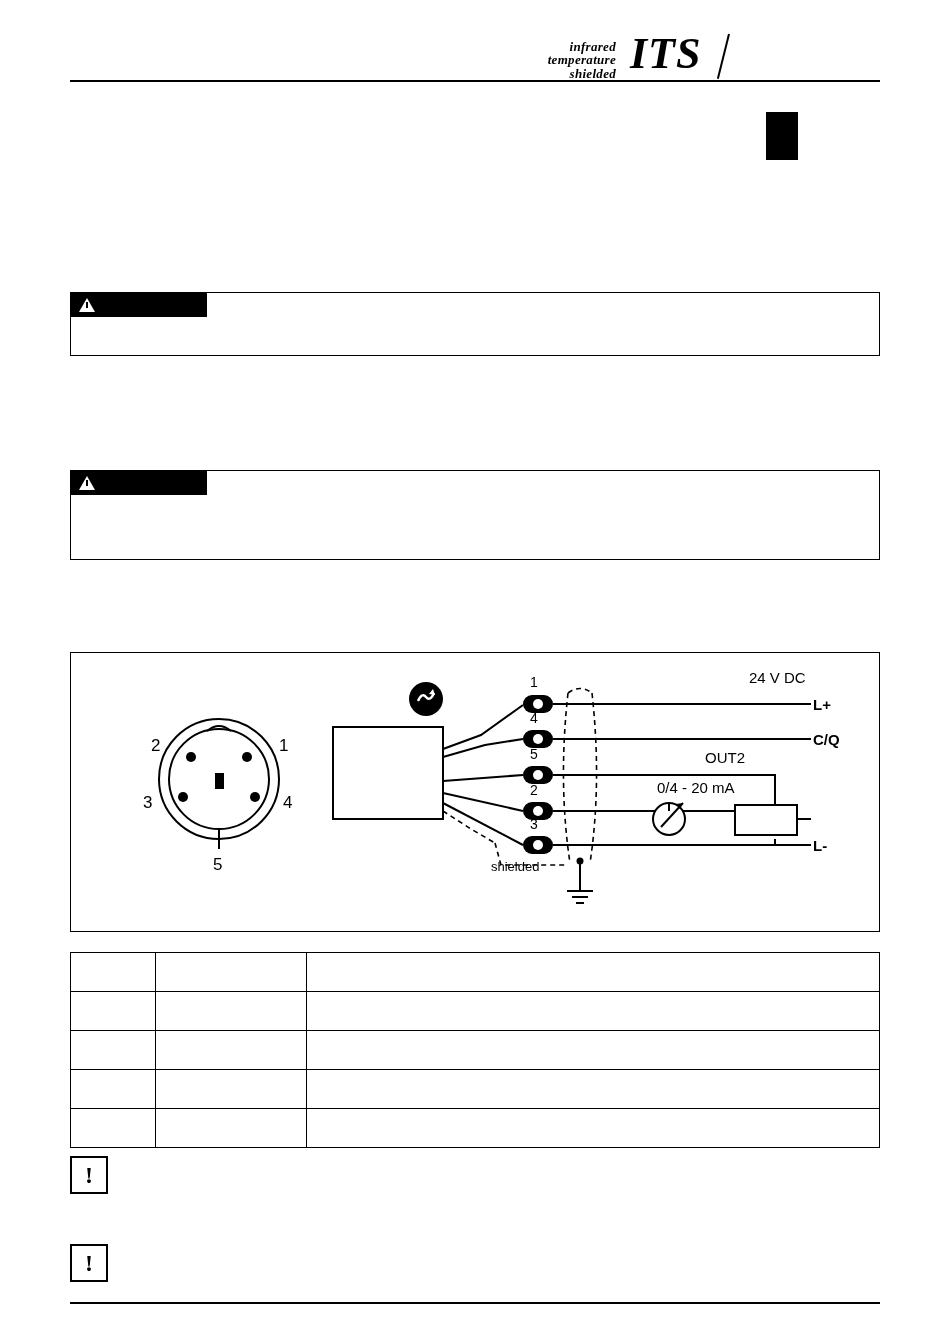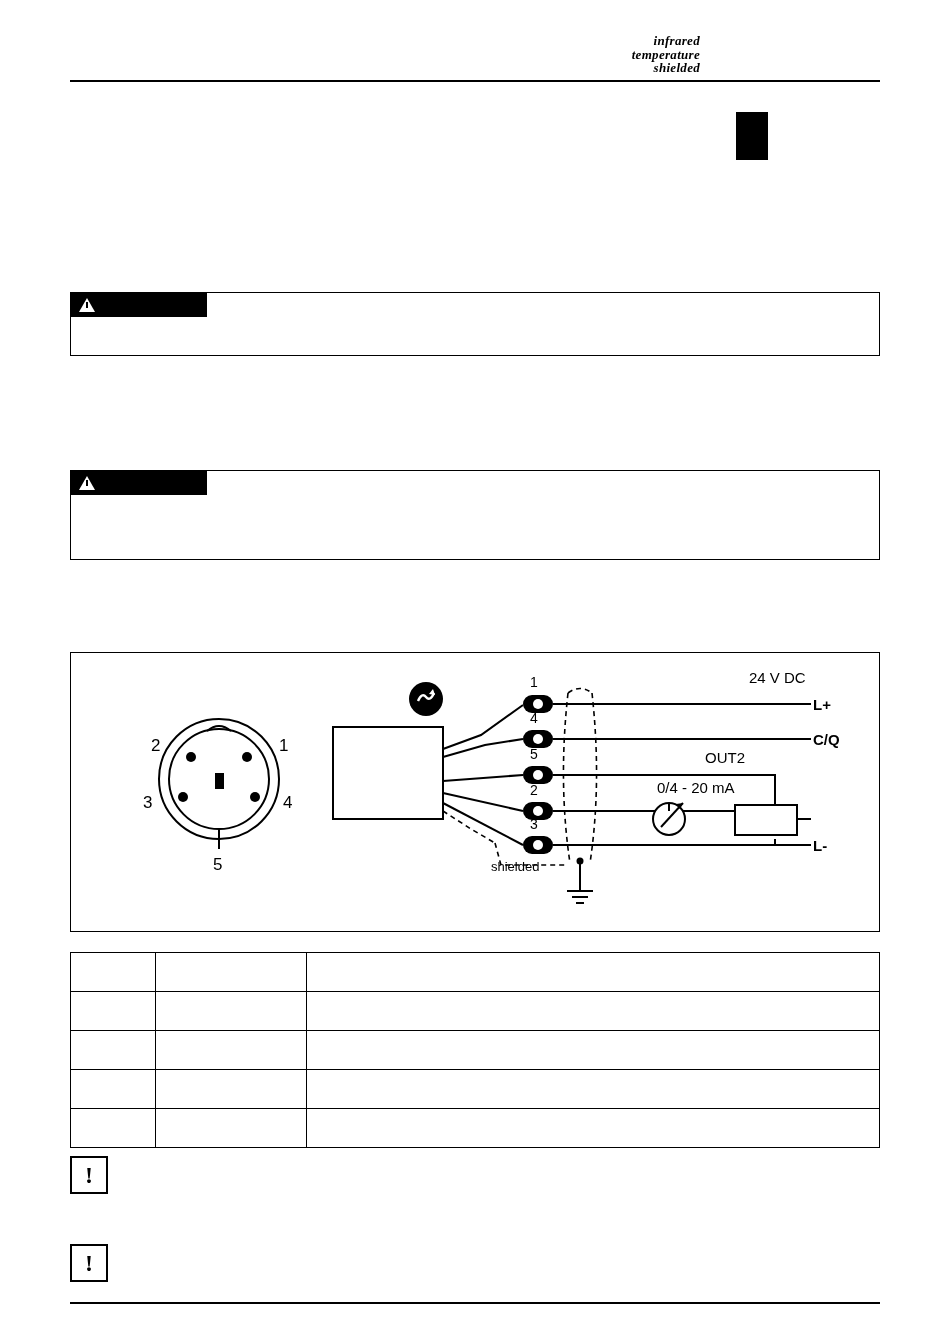--- a/index.html
+++ b/index.html
@@ -16,20 +16,21 @@
     overflow: hidden;
   }
 
   
   .page-header {
     position: absolute;
     left: 0;
     top: 0;
     width: 768px;
     height: 100px;
+    padding-left: 30px;
   }
   .logo-block {
     position: absolute;
     right: 68px;
     top: 34px;
     display: flex;
     align-items: flex-end;
     gap: 6px;
   }
   .logo-words {
@@ -224,20 +225,24 @@
 </style>
 </head>
 <body>
 
 <div class="page-header">
   <div class="logo-block">
     <div class="logo-words">
       <div>infrared</div>
       <div>temperature</div>
       <div>shielded</div>
+    </div>
+    <div class="logo-its-wrap">
+      <div class="logo-its">ITS</div>
+      <div class="logo-slash"></div>
     </div>
   </div>
   <div class="header-rule"></div>
   <div class="header-tab"></div>
 </div>
 
 <div class="warning-box" id="warning-1">
   <div class="warning-label">
     <div class="warning-tri"></div>
     <span class="warning-text"></span>

